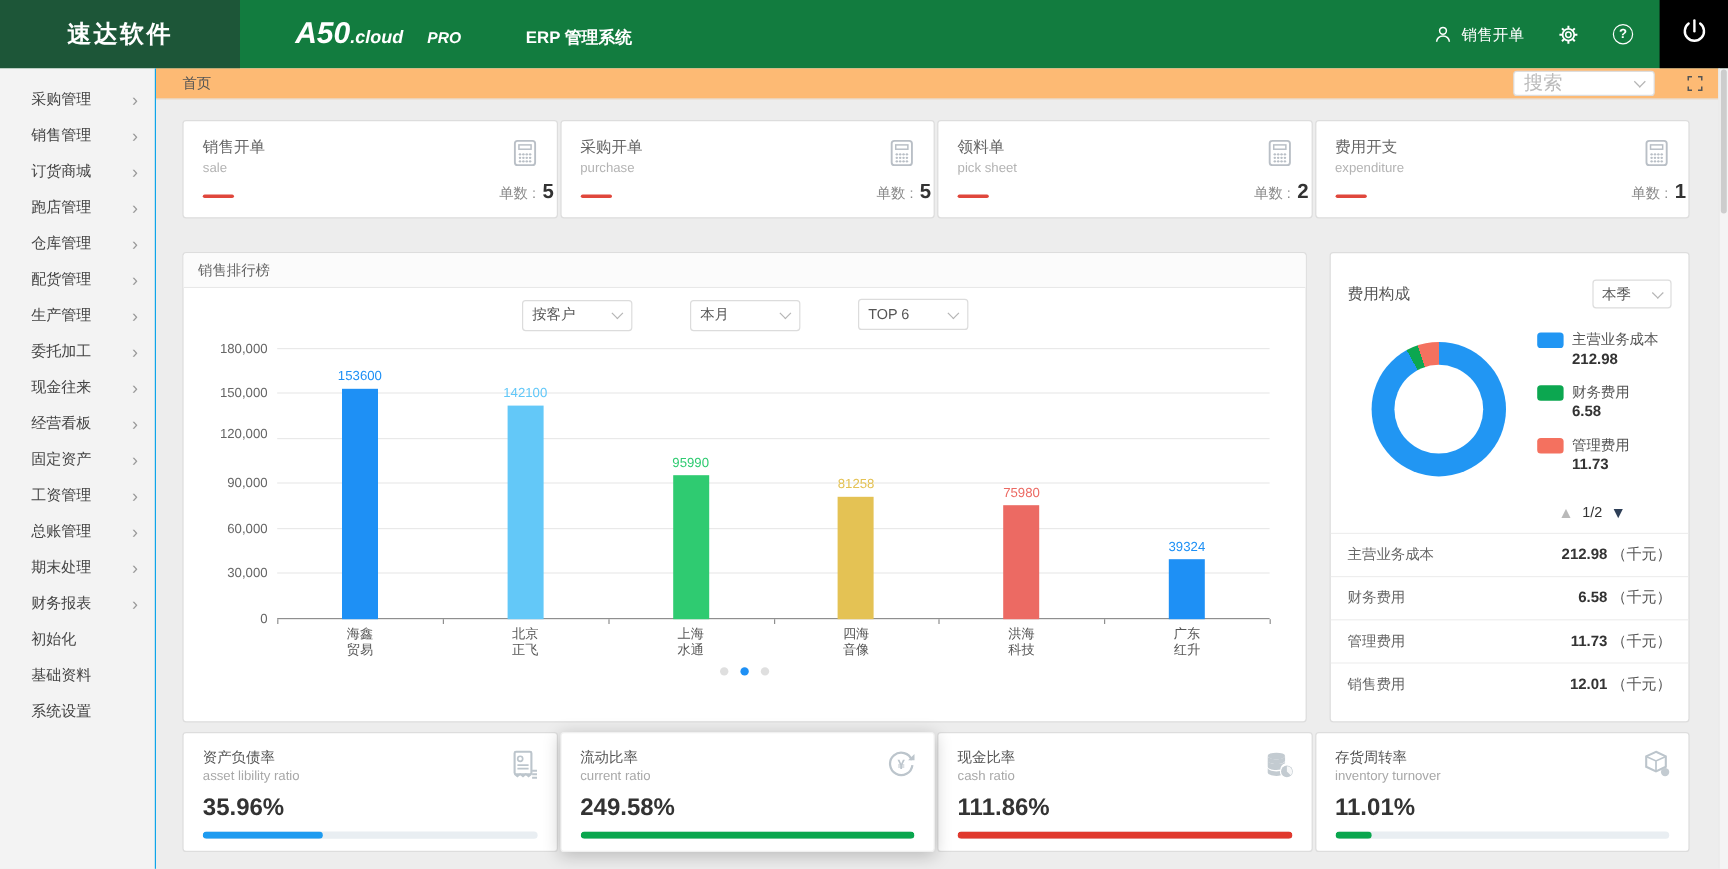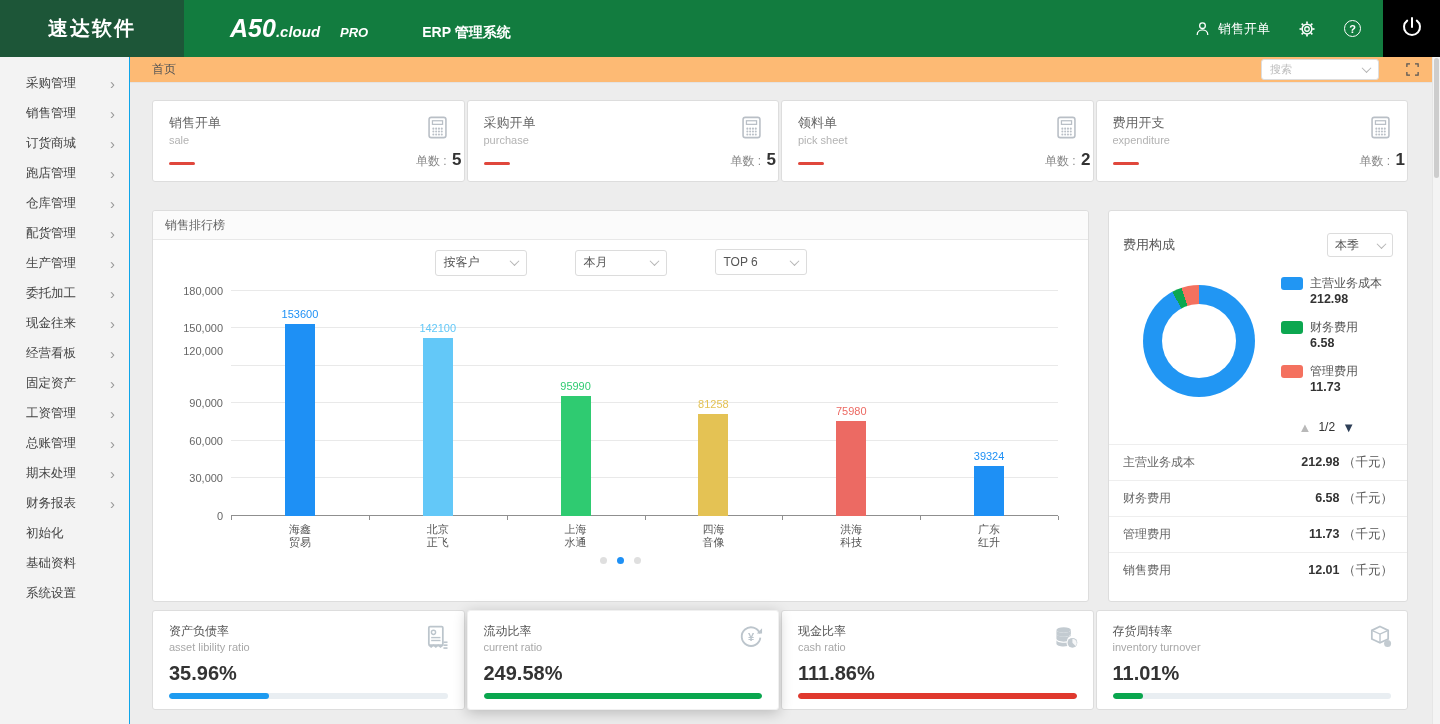--- a/index.html
+++ b/index.html
@@ -2,21 +2,21 @@
 <html><head>
 <meta charset="utf-8">
 <style>
   * { margin:0; padding:0; box-sizing:border-box; }
   html,body { width:1440px; height:724px; overflow:hidden;
     font-family:"Liberation Sans","DejaVu Sans",sans-serif; background:#ededed; }
 
   
   header { position:absolute; top:0; left:0; width:1440px; height:57px;
     background:#127c3f; display:flex; align-items:center; }
-  .logo-sec { width:184px; height:57px; background:#1d5638; color:#fff;
+  .logo-sec { width:200px; height:57px; background:#1d5638; color:#fff;
     display:flex; align-items:center; justify-content:center;
     font-size:20px; font-weight:bold; letter-spacing:2px; }
   .prod-sec { display:flex; align-items:baseline; color:#fff; margin-left:46px; }
   .prod-a { font-size:25px; font-weight:bold; font-style:italic; }
   .prod-b { font-size:15px; font-weight:bold; font-style:italic; }
   .prod-pro { font-size:13px; font-weight:bold; font-style:italic; margin-left:20px; }
   .prod-erp { font-size:14px; font-weight:bold; margin-left:54px; }
   .hdr-right { margin-left:auto; display:flex; align-items:center; gap:28px;
     color:#fff; margin-right:22px; }
   .user { display:flex; align-items:center; gap:7px; font-size:13px; cursor:pointer; }
@@ -37,21 +37,21 @@
   .sb-arrow { color:#999; font-size:15px; line-height:1; }
 
   
   .tabbar { position:absolute; left:130px; top:57px; right:8px; height:26px;
     background:#fdba74; border-bottom:1px solid #e3e3e3; display:flex; align-items:center; }
   .tab { font-size:12px; color:#555; margin-left:22px; cursor:pointer; }
   .tab-right { margin-left:auto; display:flex; align-items:center; gap:26px; margin-right:12px; }
   .searchbox { width:118px; height:21px; border:1px solid #ddd; border-radius:3px;
     display:flex; align-items:center; justify-content:space-between;
     padding:0 8px; background:#fff; cursor:pointer; }
-  .searchbox .ph { font-size:11px; color:#bbb; }
+  .searchbox .ph { font-size:16px; color:#bbb; }
   .chev { width:7px; height:7px; border-right:1.4px solid #b5b5b5;
     border-bottom:1.4px solid #b5b5b5; transform:rotate(45deg) translate(-1px,-1px); }
   .fsicon { cursor:pointer; display:flex; }
 
   
   main { position:absolute; left:130px; top:83px; right:8px; bottom:0;
     background:#ededed; padding:17px 24px 0 22px; }
   .cards4 { display:grid; grid-template-columns:repeat(4,1fr); gap:2px; }
   .card { background:#fff; border:1px solid #ddd; border-radius:3px; position:relative; }
 
@@ -407,21 +407,21 @@
           </div></div>
       <div class="plot">
           <div class="ytick" style="bottom: -6px;">0</div>
           <div class="gridline" style="bottom: 37.5px;"></div>
           <div class="ytick" style="bottom: 31.5px;">30,000</div>
           <div class="gridline" style="bottom: 75px;"></div>
           <div class="ytick" style="bottom: 69px;">60,000</div>
           <div class="gridline" style="bottom: 112.5px;"></div>
           <div class="ytick" style="bottom: 106.5px;">90,000</div>
           <div class="gridline" style="bottom: 150px;"></div>
-          <div class="ytick" style="bottom: 159px;">120,000</div>
+          <div class="ytick" style="bottom: 148px;">120,000</div>
           <div class="gridline" style="bottom: 187.5px;"></div>
           <div class="ytick" style="bottom: 181.5px;">150,000</div>
           <div class="gridline" style="bottom: 225px;"></div>
           <div class="ytick" style="bottom: 219px;">180,000</div>
           <div class="axis"></div>
           <div class="xtick" style="left: 0%;"></div>
           <div class="xtick" style="left: 16.6667%;"></div>
           <div class="xtick" style="left: 33.3333%;"></div>
           <div class="xtick" style="left: 50%;"></div>
           <div class="xtick" style="left: 66.6667%;"></div>

